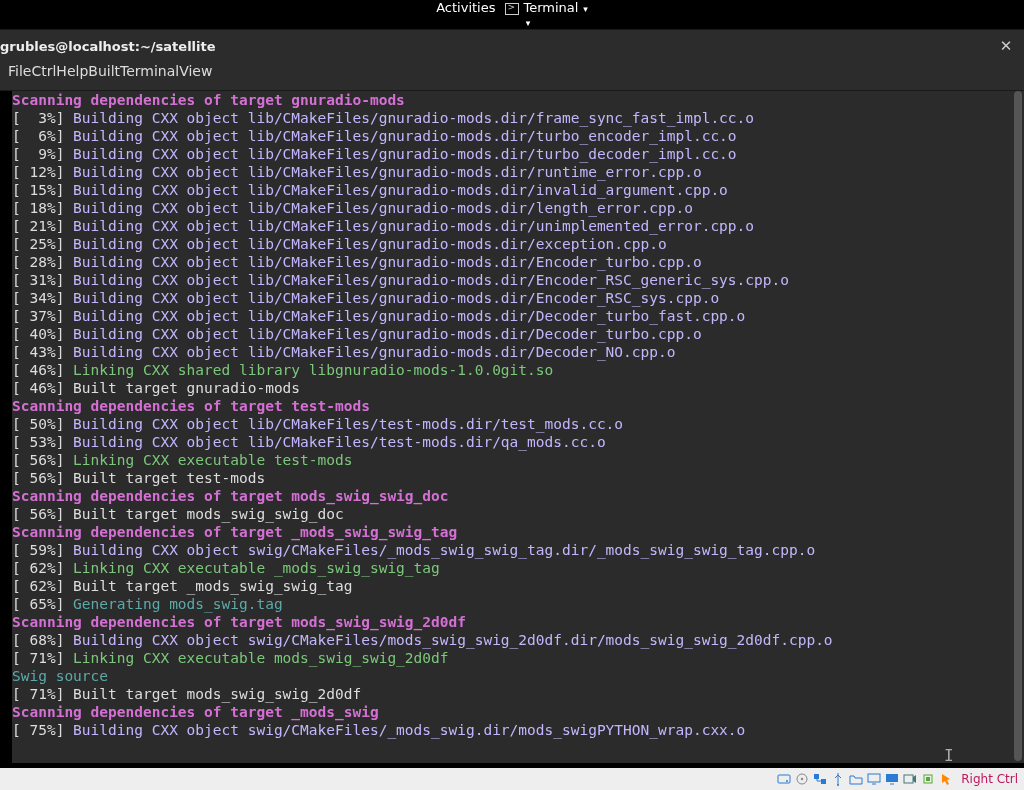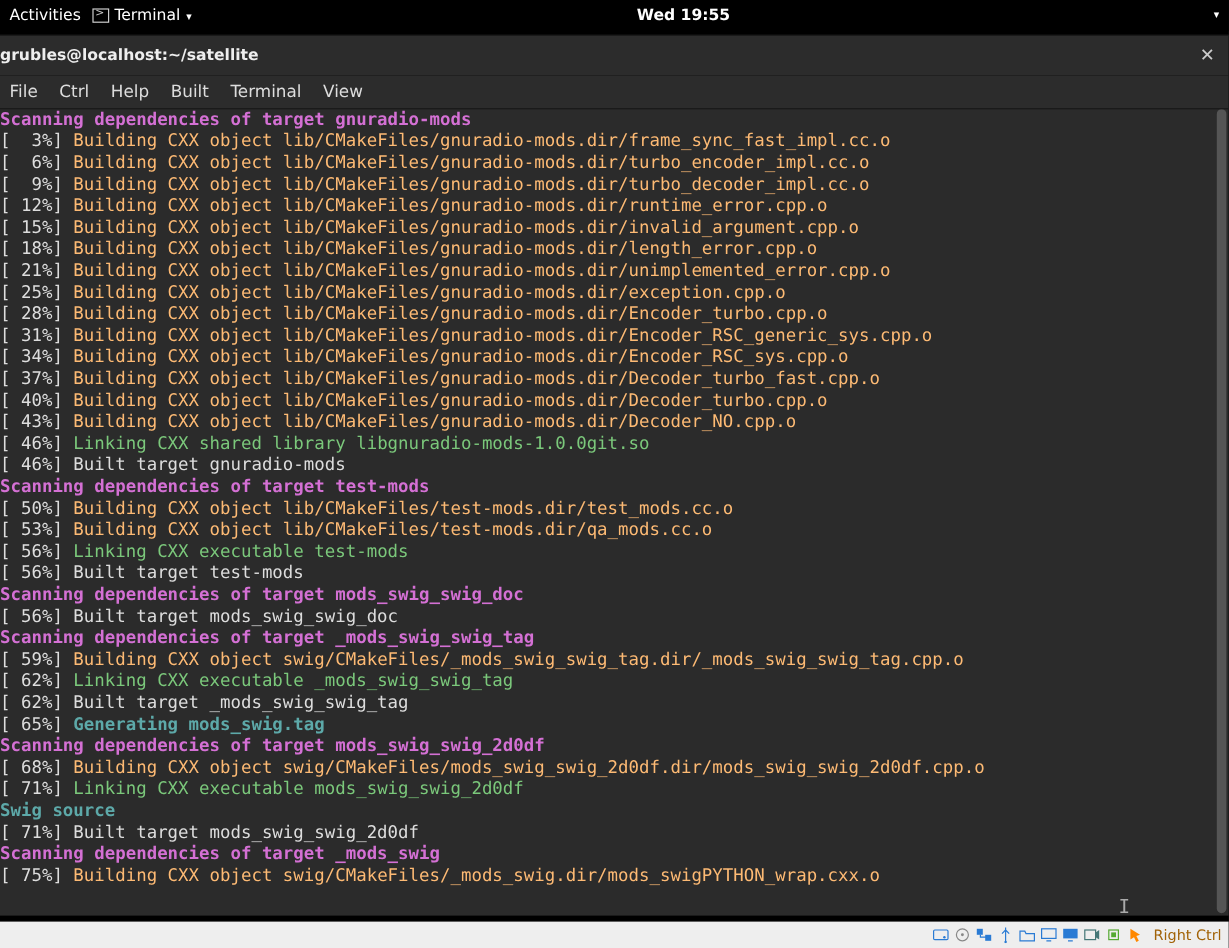--- a/index.html
+++ b/index.html
@@ -13,20 +13,21 @@
   overflow: hidden;
   position: relative;
 }
 .topbar {
   height: 26px;
   background: #000;
   display: flex;
   align-items: center;
   padding: 0 8px;
   font-size: 13px;
+  flex-direction: column;
 }
 .topbar-left { display: flex; align-items: center; gap: 10px; }
 .topbar-center { flex: 1; text-align: center; font-weight: bold; }
 .topbar-right { display: flex; align-items: center; gap: 10px; }
 .dropdown-icon { font-size: 9px; margin-left: 2px; }
 .term-icon { display: inline-block; width: 14px; height: 12px; border: 1px solid #ccc; margin-right: 4px; vertical-align: middle; position: relative; }
 .term-icon::after { content: ">"; position: absolute; left: 1px; top: -2px; font-size: 9px; color: #ccc; }
 
 .titlebar {
   height: 34px;
@@ -48,47 +49,47 @@
   text-align: center;
   line-height: 20px;
   cursor: pointer;
   color: #ccc;
   font-size: 15px;
 }
 .menubar {
   height: 28px;
   background: #2c2c2c;
   display: flex;
-  align-items: center;
+  align-items: flex-start;
   padding: 0 8px;
-  gap: 18px;
   color: #ddd;
   font-size: 14px;
   border-bottom: 1px solid #1a1a1a;
 }
 .menubar span { cursor: pointer; }
 
 .terminal-body {
   background: #2b2b2b;
   height: 672px;
   padding: 0;
   font-family: "DejaVu Sans Mono", "Liberation Mono", monospace;
   font-size: 14.5px;
   line-height: 18px;
   color: #ccc;
   white-space: pre;
   overflow: hidden;
   position: relative;
+  margin-left: 12px;
 }
 .terminal-body .line { height: 18px; }
 .c-magenta { color: #d470d4; font-weight: bold; }
 .c-white { color: #ddd; }
-.c-green { color: #fdba74; }
+.c-green { color: #c4b5fd; }
 .c-green-bold { color: #7bc87b; font-weight: normal; }
-.c-cyan { color: #5da9a9; font-weight: bold; }
+.c-cyan { color: #5da9a9; font-weight: normal; }
 .scrollbar {
   position: absolute;
   right: 2px;
   top: 0;
   width: 10px;
   height: 100%;
 }
 .scroll-thumb {
   position: absolute;
   right: 0;
@@ -123,33 +124,32 @@
 }
 .tray-icon {
   width: 14px;
   height: 14px;
   display: inline-flex;
   align-items: center;
   justify-content: center;
   font-size: 11px;
 }
 .tray-icon svg { width: 14px; height: 14px; }
-.right-ctrl { margin-left: 4px; color: #a16207; font-size: 12px; }
+.right-ctrl { margin-left: 4px; color: #be185d; font-size: 12px; }
 </style>
 </head>
 <body>
 
 <div class="topbar">
   <div class="topbar-left">
     <span>Activities</span>
     <span>
       <span class="term-icon"></span><span>Terminal</span><span class="dropdown-icon"> ▾</span>
     </span>
   </div>
-  <div class="topbar-center">Wed 19:55</div>
   <div class="topbar-right">
     <span>
       <svg viewBox="0 0 16 16" fill="#ccc">
           <rect x="6" y="1" width="4" height="4"></rect>
           <rect x="1" y="10" width="4" height="4"></rect>
           <rect x="11" y="10" width="4" height="4"></rect>
           <path d="M8 5 v3 M3 10 v-2 h10 v2 M8 8 h-5 M8 8 h5" stroke="#ccc" stroke-width="1" fill="none"></path>
         </svg>
     </span>
     <span>

